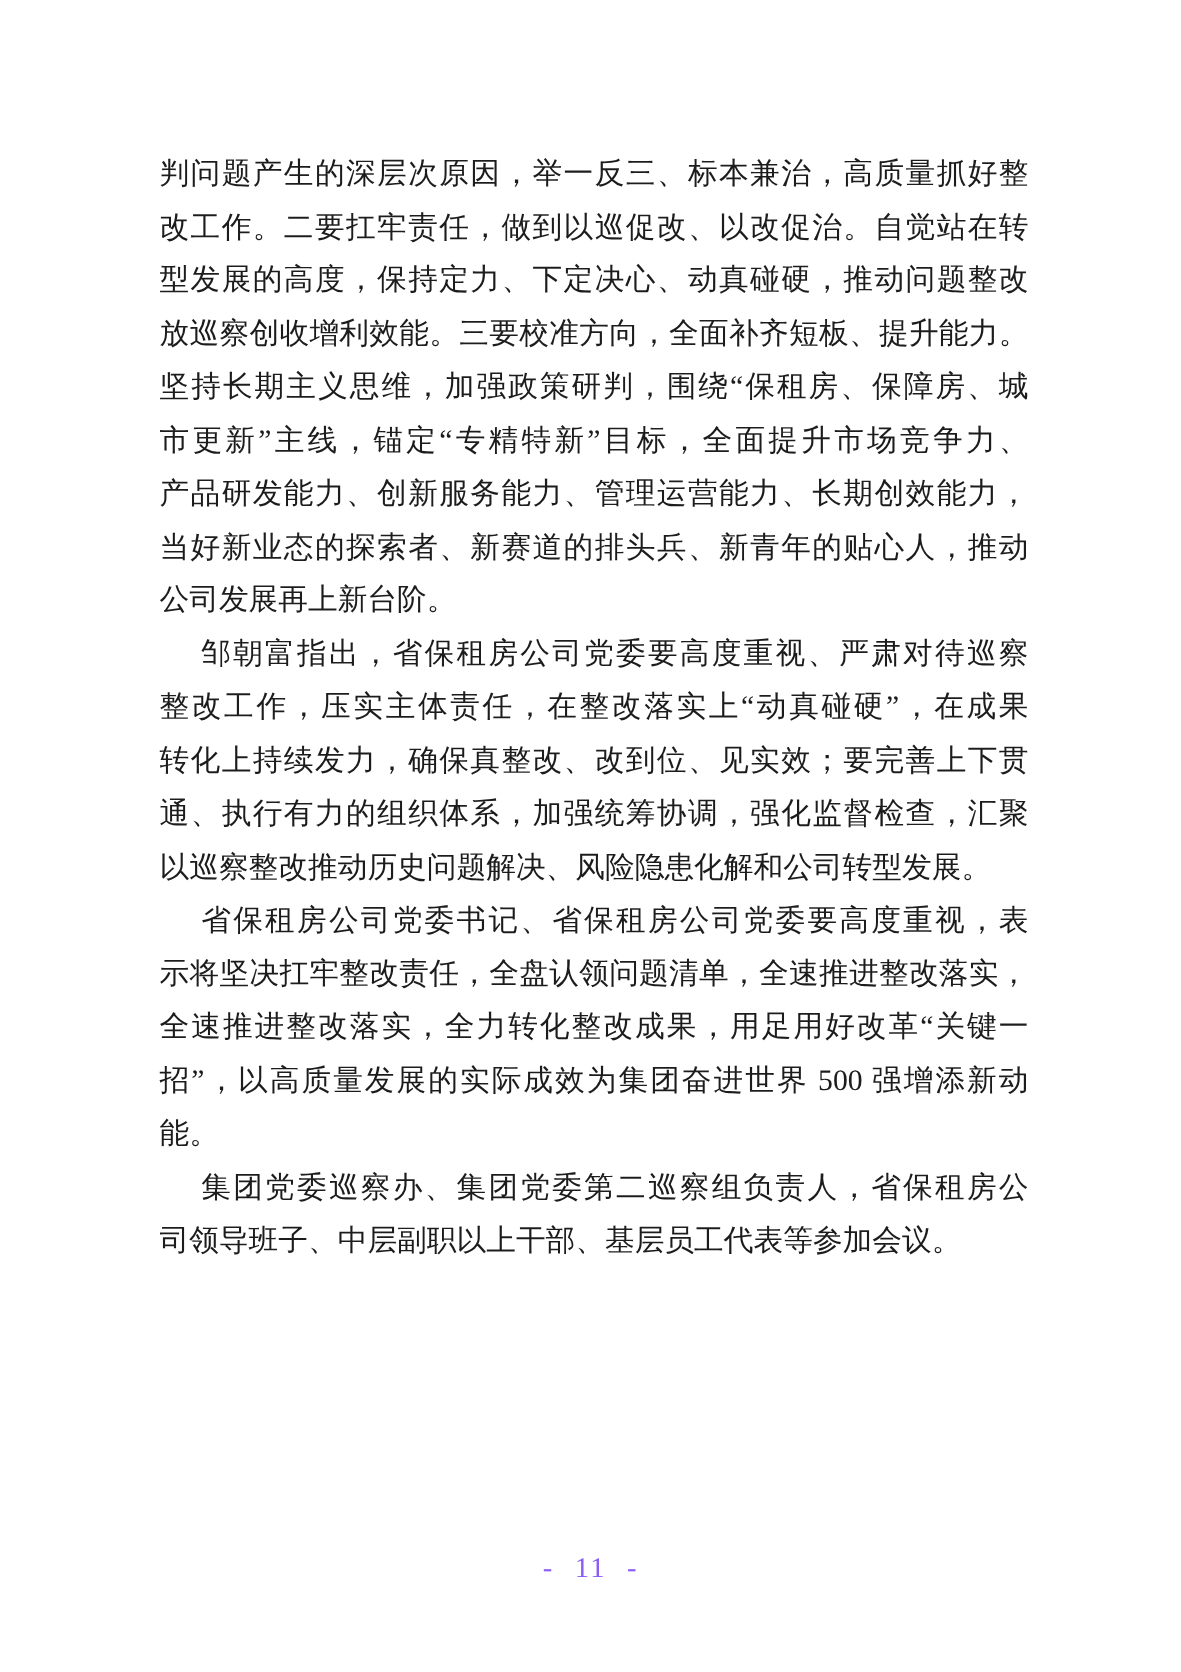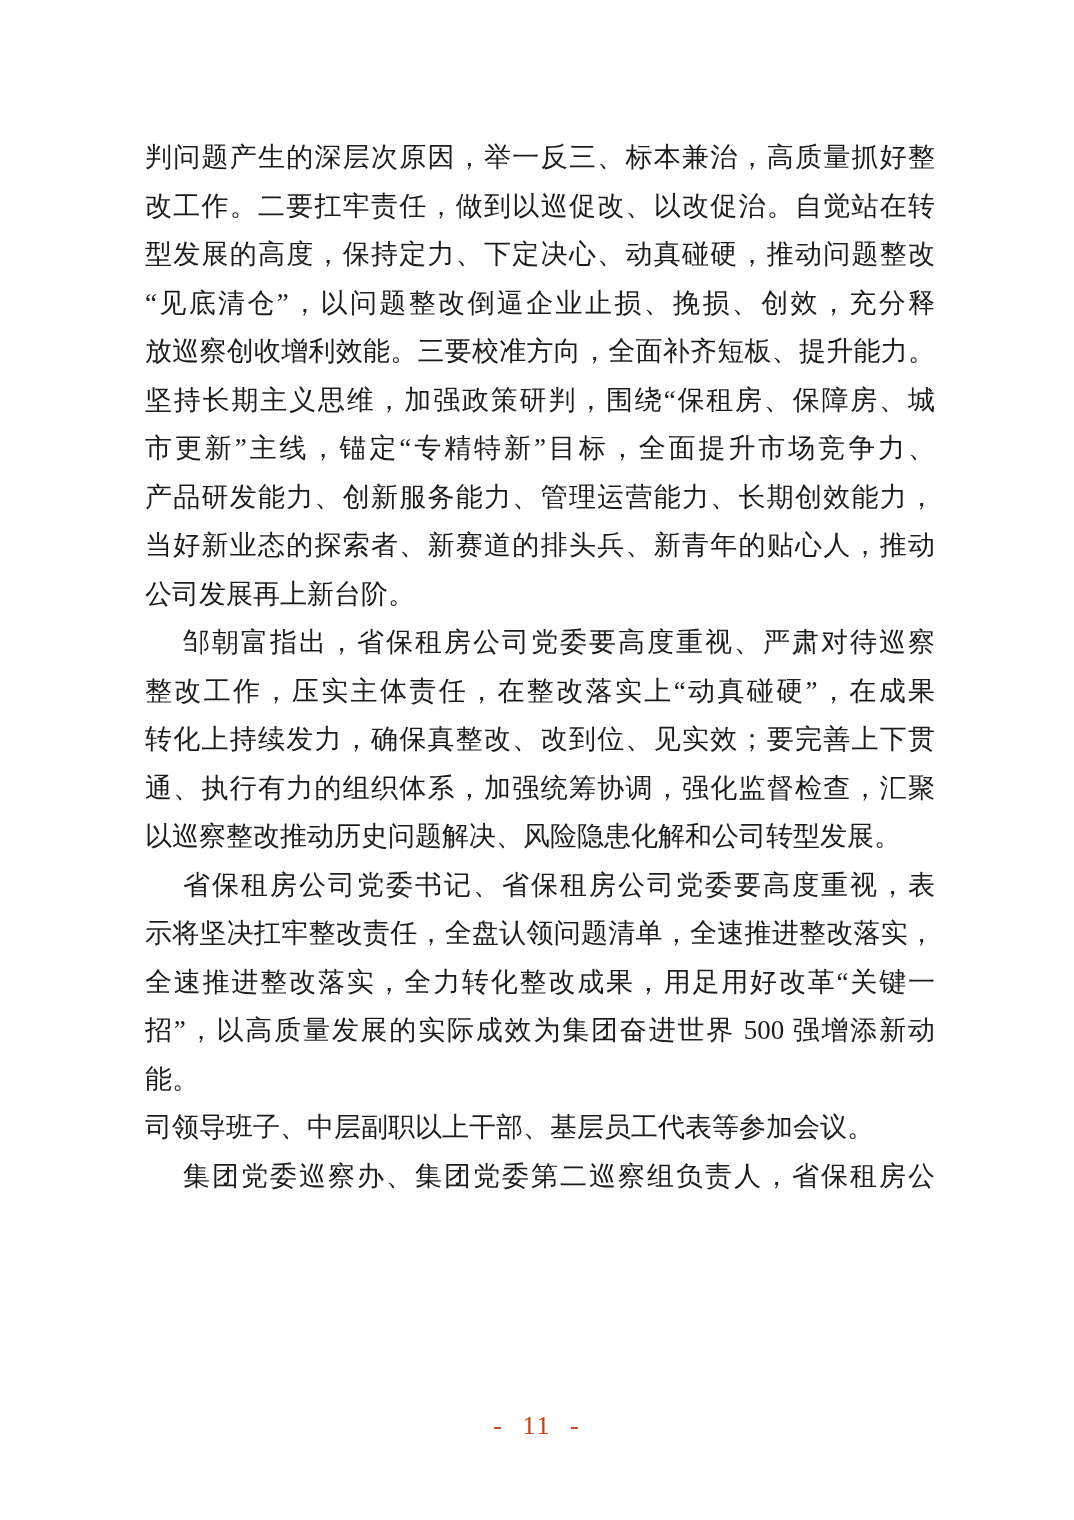--- a/index.html
+++ b/index.html
@@ -39,50 +39,49 @@
     text-indent: 38px;
   }
   .page-number {
     position: absolute;
     top: 1406px;
     left: 0;
     width: 100%;
     text-align: center;
     font-size: 26px;
     line-height: 40px;
-    color: #c2410c;
+    color: #8b5cf6;
     word-spacing: 10px;
     letter-spacing: 2px;
   }
 </style>
 </head>
 <body>
 
 <div class="page">
 
   <div class="text-block">
     <div class="line">判问题产生的深层次原因，举一反三、标本兼治，高质量抓好整</div>
     <div class="line">改工作。二要扛牢责任，做到以巡促改、以改促治。自觉站在转</div>
     <div class="line">型发展的高度，保持定力、下定决心、动真碰硬，推动问题整改</div>
-    <div class="line">“见底清仓”，以问题整改倒逼企业止损、挽损、创效，充分释</div>
     <div class="line">放巡察创收增利效能。三要校准方向，全面补齐短板、提升能力。</div>
     <div class="line">坚持长期主义思维，加强政策研判，围绕“保租房、保障房、城</div>
     <div class="line">市更新”主线，锚定“专精特新”目标，全面提升市场竞争力、</div>
     <div class="line">产品研发能力、创新服务能力、管理运营能力、长期创效能力，</div>
     <div class="line">当好新业态的探索者、新赛道的排头兵、新青年的贴心人，推动</div>
     <div class="line end">公司发展再上新台阶。</div>
     <div class="line indent">邹朝富指出，省保租房公司党委要高度重视、严肃对待巡察</div>
     <div class="line">整改工作，压实主体责任，在整改落实上“动真碰硬”，在成果</div>
     <div class="line">转化上持续发力，确保真整改、改到位、见实效；要完善上下贯</div>
     <div class="line">通、执行有力的组织体系，加强统筹协调，强化监督检查，汇聚</div>
     <div class="line end">以巡察整改推动历史问题解决、风险隐患化解和公司转型发展。</div>
     <div class="line indent">省保租房公司党委书记、省保租房公司党委要高度重视，表</div>
     <div class="line">示将坚决扛牢整改责任，全盘认领问题清单，全速推进整改落实，</div>
     <div class="line">全速推进整改落实，全力转化整改成果，用足用好改革“关键一</div>
     <div class="line">招”，以高质量发展的实际成效为集团奋进世界 500 强增添新动</div>
     <div class="line end">能。</div>
+    <div class="line indent">集团党委巡察办、集团党委第二巡察组负责人，省保租房公</div>
     <div class="line end">司领导班子、中层副职以上干部、基层员工代表等参加会议。</div>
-    <div class="line indent">集团党委巡察办、集团党委第二巡察组负责人，省保租房公</div>
   </div>
 
   <div class="page-number">- 11 -</div>
 
 </div>
 
 </body></html>

